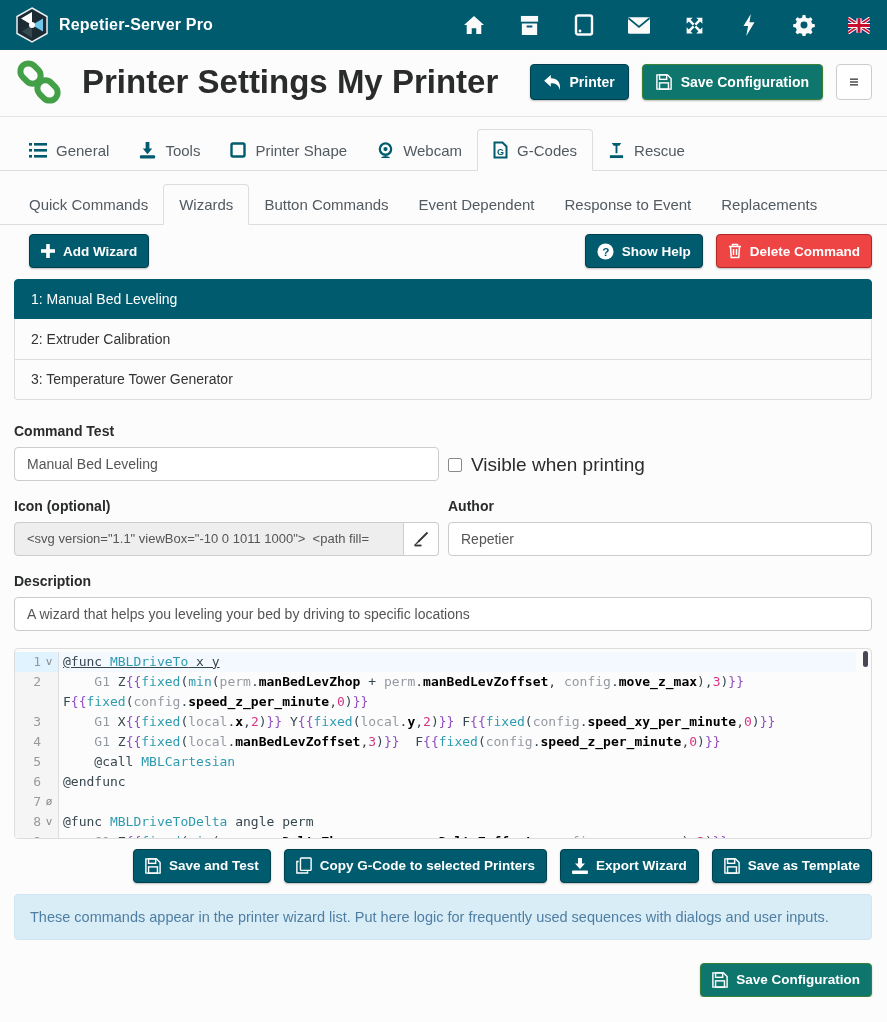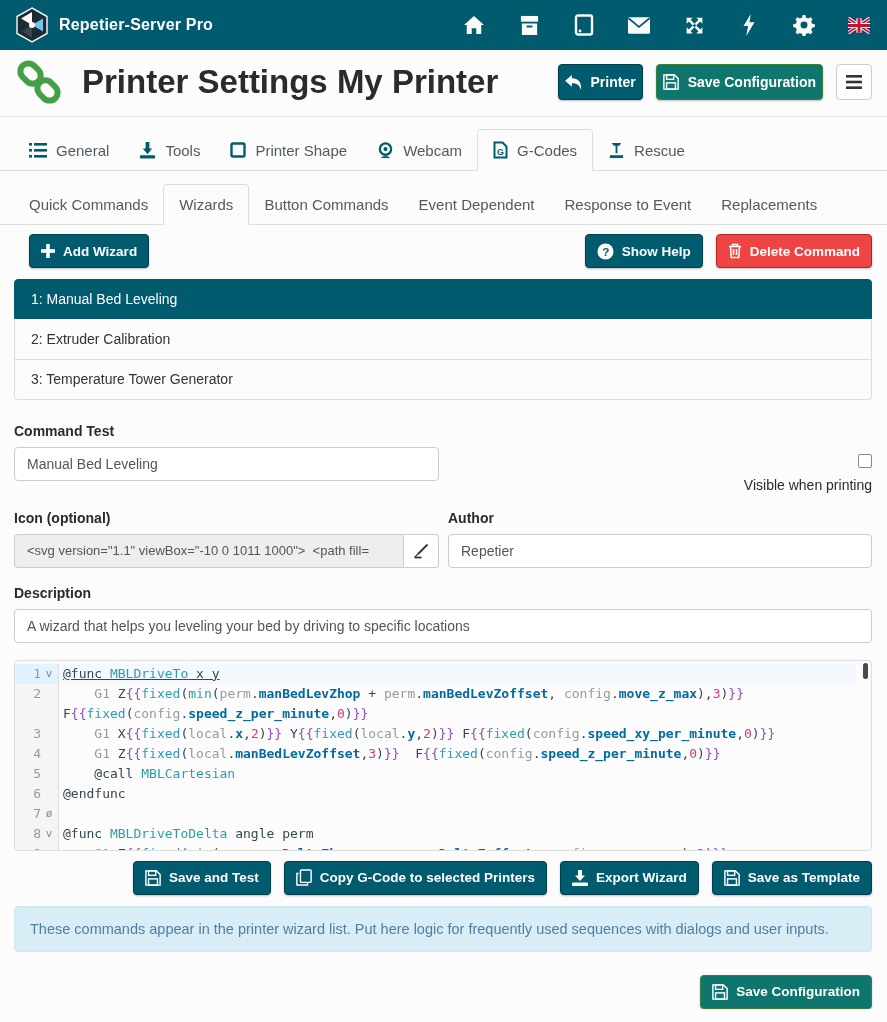--- a/index.html
+++ b/index.html
@@ -7,21 +7,21 @@
 svg { display:block; }
 
 .navbar { height:50px; background:#005b6e; display:flex; align-items:center; padding:0 14px; }
 .brand { color:#fff; font-size:16px; font-weight:bold; margin-left:9px; letter-spacing:.2px; }
 .nav-icons { margin-left:auto; display:flex; align-items:center; gap:33px; margin-right:3px; }
 .nav-icons .ni { width:22px; height:22px; color:#fafafa; display:flex; align-items:center; justify-content:center; }
 
 .pagehead { display:flex; align-items:center; padding:7px 15px 9px 14px; border-bottom:1px solid #e4e4e4; }
 .pagehead h1 { font-size:33px; font-weight:bold; color:#2a2b2b; margin-left:18px; letter-spacing:0; white-space:nowrap; }
 .head-btns { margin-left:auto; display:flex; align-items:center; gap:13px; }
-.btn { display:inline-flex; align-items:center; gap:9px; border:1px solid transparent; border-radius:4px; font-family:inherit; font-size:14px; font-weight:bold; padding:0 6px; height:36px; cursor:pointer; box-shadow:0 1px 2px rgba(0,0,0,.25); }
+.btn { display:inline-flex; align-items:center; gap:9px; border:1px solid transparent; border-radius:4px; font-family:inherit; font-size:14px; font-weight:bold; padding:0 13px; height:36px; cursor:pointer; box-shadow:0 1px 2px rgba(0,0,0,.25); }
 .btn-teal { background:#005b6e; color:#fff; border-color:#00404d; }
 .btn-green { background:#0f766e; color:#fff; border-color:#398139; }
 .btn-red { background:#ef4444; color:#fff; border-color:#ac2925; }
 .btn-burger { background:#fff; border:1px solid #ccc; color:#333; width:36px; justify-content:center; box-shadow:none; gap:0; }
 
 .tabs { display:flex; padding:12px 14px 0 14px; border-bottom:1px solid #ddd; }
 .tab { display:flex; align-items:center; gap:9px; padding:11px 15px; font-size:15px; color:#525a61; position:relative; margin-bottom:-1px; cursor:pointer; }
 .tab .ticon { color:#005b6e; }
 .tab.active { background:#fcfcfc; border:1px solid #ddd; border-bottom:1px solid #fcfcfc; border-radius:4px 4px 0 0; }
 .tabs2 { padding-top:13px; }
@@ -36,36 +36,36 @@
 .lg-item:first-child { border-top-width:1px; border-radius:4px 4px 0 0; }
 .lg-item:last-child { border-radius:0 0 4px 4px; }
 .lg-item.sel { background:#005b6e; border-color:#005b6e; color:#fff; }
 
 label.flabel { display:block; font-size:14px; font-weight:bold; color:#2a2b2b; }
 .frow { display:flex; }
 .fcol-l { width:425px; }
 .fcol-r { width:424px; margin-left:9px; }
 .input { width:100%; height:34px; border:1px solid #ccc; border-radius:4px; background:#fff; padding:6px 12px; font-size:14px; color:#555; font-family:inherit; display:flex; align-items:center; overflow:hidden; white-space:pre; }
 .mt23 { margin-top:23px; } .mt17 { margin-top:17px; } .mt8 { margin-top:8px; }
-.checkrow { display:flex; align-items:flex-end; gap:9px; font-size:14px; color:#2a2b2b; padding-top:31px;flex-direction:column; }
+.checkrow { display:flex; align-items:center; gap:9px; font-size:19px; color:#2a2b2b; padding-top:31px; }
 .cbox { width:14px; height:14px; border:1px solid #8a8a8a; border-radius:2px; background:#fff; }
 .igroup { display:flex; }
 .igroup .input { border-radius:4px 0 0 4px; background:#eee; font-size:13px; color:#555; flex:1; }
 .igroup .ibtn { width:35px; border:1px solid #ccc; border-left:0; border-radius:0 4px 4px 0; background:#fff; display:flex; align-items:center; justify-content:center; color:#333; cursor:pointer; }
 
 .editor { margin-top:3px; border:1px solid #ddd; border-radius:4px; height:191px; overflow:hidden; position:relative; background:#fcfcfc; font-family:"DejaVu Sans Mono",monospace; font-size:13px; line-height:20px; }
 .ed-inner { padding-top:3px; }
 .ed-row { display:flex; }
 .ed-gut { width:44px; flex:0 0 44px; background:#f5f5f5; border-right:1px solid #ddd; color:#999; display:flex; }
 .ed-ln { width:26px; text-align:right; flex:0 0 26px; }
 .ed-mark { width:16px; text-align:center; font-size:11px; color:#888; }
 .ed-code { padding-left:4px; margin-right:15px; white-space:pre-wrap; word-break:break-word; color:#37474f; flex:1; min-height:20px; }
 .ed-row.hl .ed-code { background:#f3f9ff;text-decoration:underline; }
 .ed-row.hl .ed-gut { background:#e1f3fe; }
-.t-g { color:#949aa2; } .t-fn { color:#2e9bb0; } .t-br { color:#8e4bbf; } .t-num { color:#d63384; } .t-prop { font-weight:bold; color:#0369a1; }
+.t-g { color:#949aa2; } .t-fn { color:#2e9bb0; } .t-br { color:#8e4bbf; } .t-num { color:#d63384; } .t-prop { font-weight:bold; color:#000000; }
 .ed-scroll { position:absolute; top:2px; right:3px; width:5px; height:16px; background:#4a4752; border-radius:3px; }
 
 .footbtns { display:flex; justify-content:flex-end; gap:13px; margin-top:10px; }
 .alert { margin-top:11px; background:#d9edf7; border:1px solid #cfe6f2; border-radius:4px; padding:14px 15px; color:#4f7ea3; font-size:14.5px; }
 .saverow { display:flex; justify-content:flex-end; margin-top:23px; }
 </style>
 </head>
 <body>
 
 <div class="navbar">

